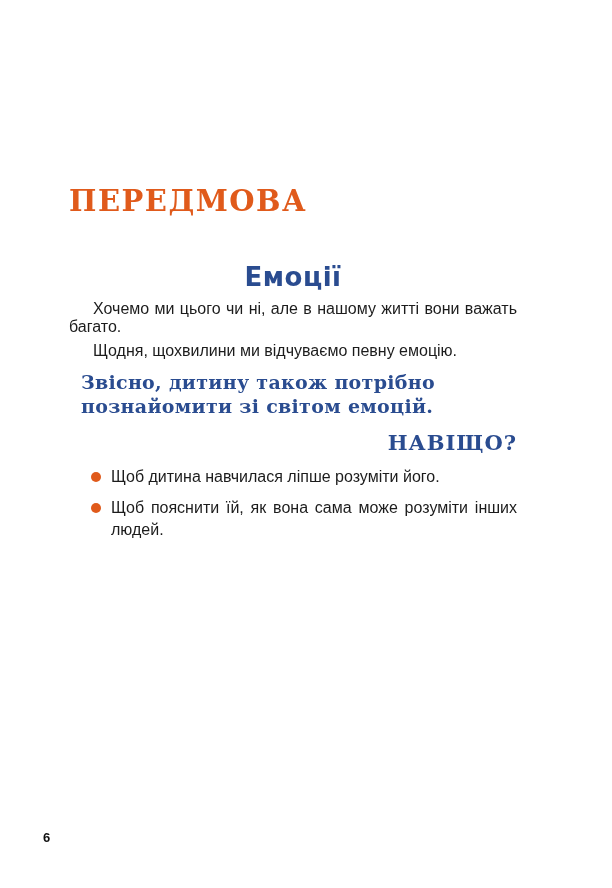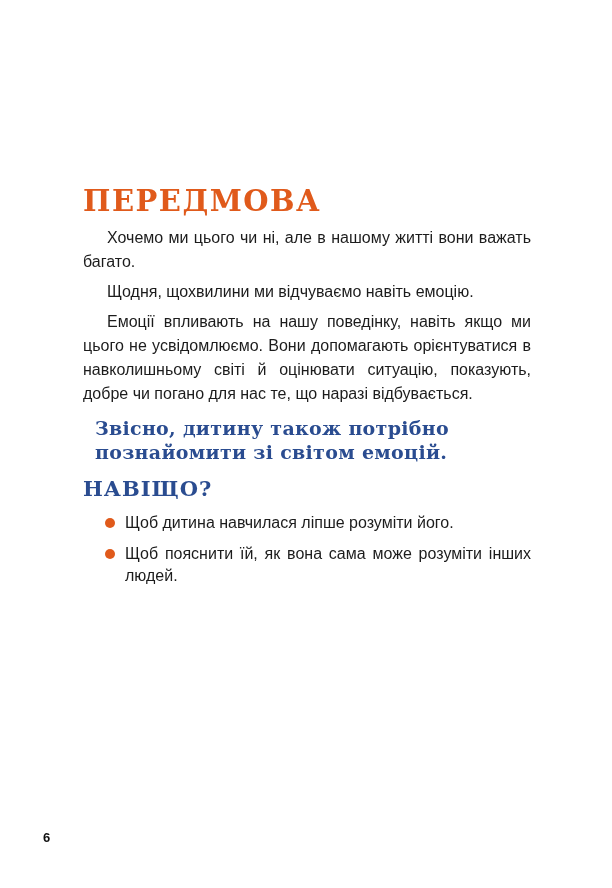--- a/index.html
+++ b/index.html
@@ -11,21 +11,21 @@
   .page{
     position:relative;
     width:612px;height:888px;
     background:#ffffff;
     overflow:hidden;
     font-family:"Liberation Sans","DejaVu Sans",sans-serif;
     color:var(--body-text);
   }
   .content{
     position:absolute;
-    left:83px;top:0;
+    left:69px;top:0;
     width:448px;
   }
   .chapter-title{
     margin:183px 0 0 0;
     font-family:"DejaVu Serif","Liberation Serif",serif;
     font-weight:bold;
     font-size:29px;
     line-height:36px;
     letter-spacing:1.5px;
     color:var(--accent-orange);
@@ -37,21 +37,21 @@
     font-family:"DejaVu Sans","Liberation Sans",sans-serif;
     font-weight:bold;
     font-size:26px;
     line-height:32px;
     letter-spacing:0.5px;
     color:var(--heading-blue);
   }
   .body-par{
     margin:6px 0 0 0;
     font-size:16px;
-    line-height:24px;
+    line-height:18px;
     text-align:justify;
     text-indent:24px;
   }
   .body-par:first-of-type{margin-top:7px;}
   .callout{
     margin:10px 0 0 12px;
     font-family:"DejaVu Serif","Liberation Serif",serif;
     font-weight:bold;
     font-size:19px;
     line-height:24px;
@@ -60,20 +60,21 @@
   }
   .subheading{
     margin:12px 0 0 0;
     font-family:"DejaVu Serif","Liberation Serif",serif;
     font-weight:bold;
     font-size:21px;
     line-height:26px;
     letter-spacing:1px;
     color:var(--heading-blue);
     text-transform:uppercase;
+    text-align:right;
   }
   .bullets{
     list-style:none;
     margin:10px 0 16px 0;
     padding:0 0 0 22px;
   }
   .bullets li{
     display:flex;
     align-items:flex-start;
     margin:0 0 9px 0;
@@ -98,24 +99,24 @@
   }
 </style>
 </head>
 <body>
 
 <div class="page">
   <main class="content">
 
     <h1 class="chapter-title">ПЕРЕДМОВА</h1>
 
+    <h2 class="section-title">Емоції</h2>
 
     <p class="body-par">Хочемо ми цього чи ні, але в нашому житті вони важать багато.</p>
-    <p class="body-par">Щодня, щохвилини ми відчуваємо навіть емоцію.</p>
-    <p class="body-par">Емоції впливають на нашу поведінку, навіть якщо ми цього не усвідомлюємо. Вони допомагають орієнтуватися в навколишньому світі й оцінювати ситуацію, показують, добре чи погано для нас те, що наразі відбувається.</p>
+    <p class="body-par">Щодня, щохвилини ми відчуваємо певну емоцію.</p>
 
     <p class="callout">
       <span>Звісно, дитину також потрібно</span><br>
       <span>познайомити зі світом емоцій.</span>
     </p>
 
     <h3 class="subheading">НАВІЩО?</h3>
 
     <ul class="bullets">
       <li>

